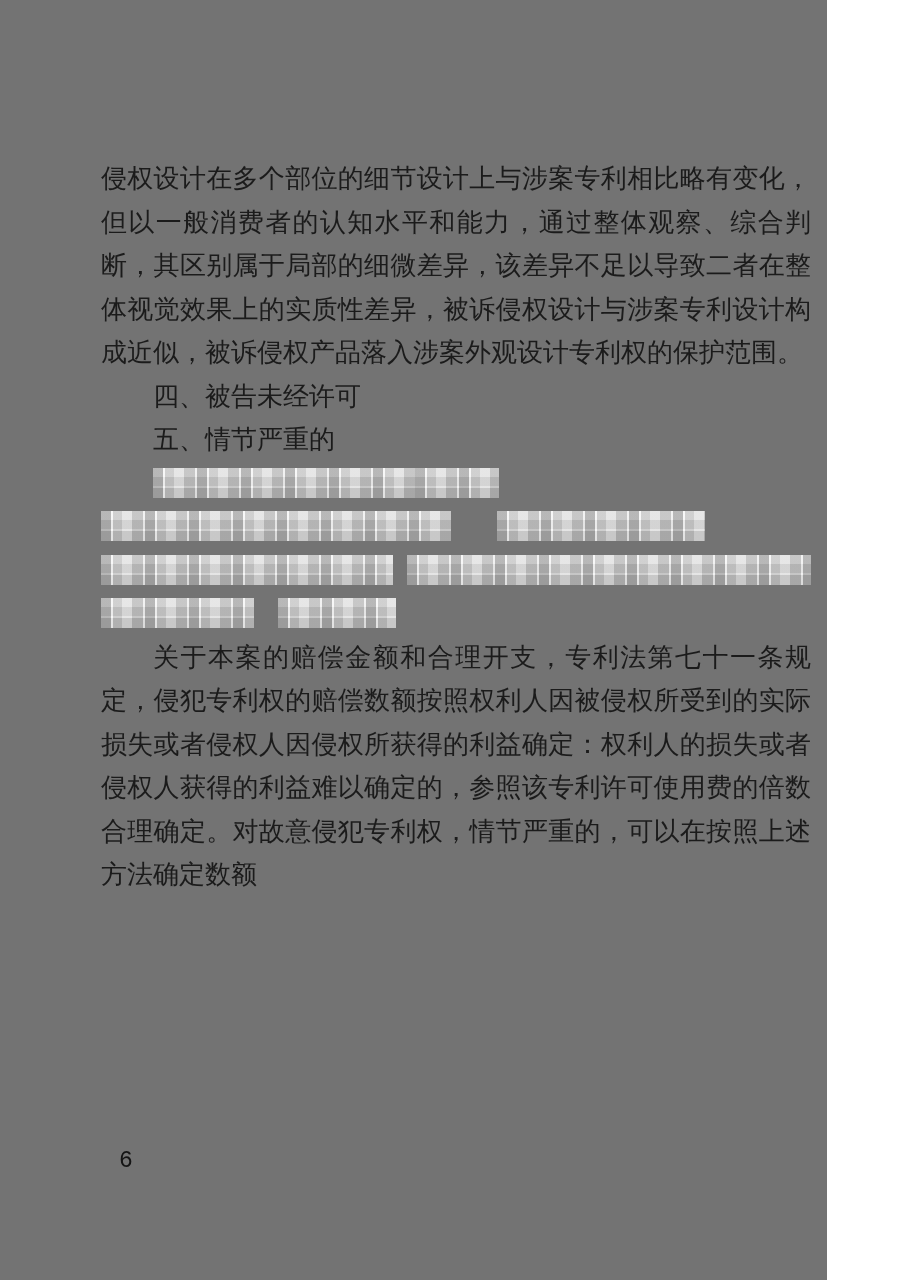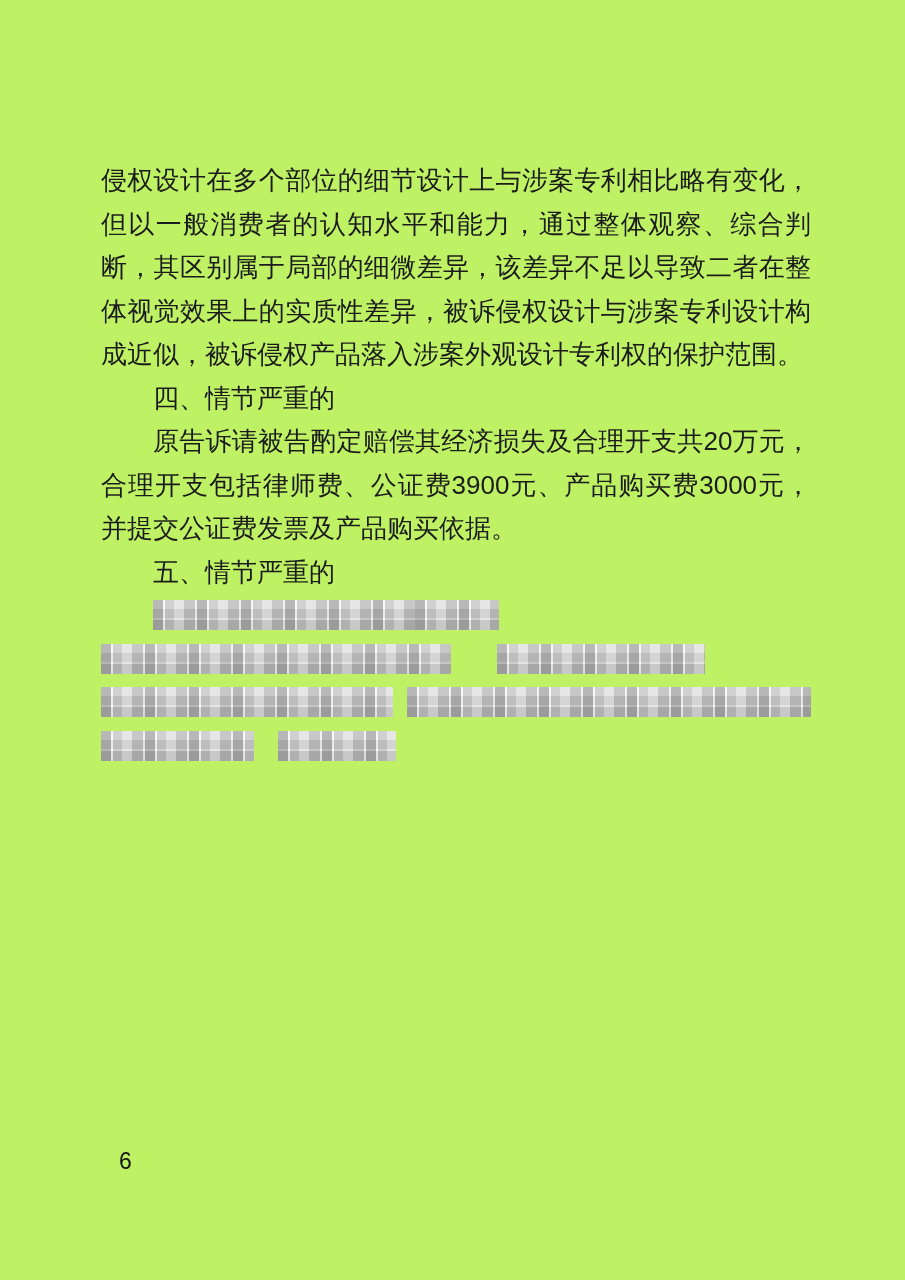--- a/index.html
+++ b/index.html
@@ -2,25 +2,25 @@
 <html><head>
 <meta charset="utf-8">
 <style>
   html, body {
     margin: 0;
     padding: 0;
     background: #ffffff;
   }
   .page {
     position: relative;
-    width: 905px;
+    width: 827px;
     height: 1280px;
-    background: #bef264;
+    background: #737373;
     overflow: hidden;
-    font-family: Liberation Sans, sans-serif;
+    font-family: Liberation Mono, monospace;
     color: #1b1b1b;
   }
   .content {
     position: absolute;
     left: 101px;
     top: 159px;
     width: 710px;
     font-size: 26px;
     line-height: 43.5px;
     text-align: justify;
@@ -63,27 +63,27 @@
   }
 </style>
 </head>
 <body>
 
 <div class="page">
   <div class="content">
 
     <p>侵权设计在多个部位的细节设计上与涉案专利相比略有变化，但以一般消费者的认知水平和能力，通过整体观察、综合判断，其区别属于局部的细微差异，该差异不足以导致二者在整体视觉效果上的实质性差异，被诉侵权设计与涉案专利设计构成近似，被诉侵权产品落入涉案外观设计专利权的保护范围。</p>
 
-    <p class="indent">四、情节严重的</p>
+    <p class="indent">四、被告未经许可</p>
 
-    <p class="indent">原告诉请被告酌定赔偿其经济损失及合理开支共20万元，合理开支包括律师费、公证费3900元、产品购买费3000元，并提交公证费发票及产品购买依据。</p>
 
     <p class="indent">五、情节严重的</p>
 
     <p class="indent">
       <span><span class="redact" style="width: 262px; margin-right: 0px;"></span><span class="redact" style="width: 84px; margin-right: 21px;"></span><span class="redact" style="width: 350px; margin-right: 46px;"></span><span class="redact" style="width: 208px; margin-right: 0px;"></span><span class="redact" style="width: 292px; margin-right: 14px;"></span><span class="redact" style="width: 404px; margin-right: 0px;"></span><span class="redact" style="width: 153px; margin-right: 24px;"></span><span class="redact" style="width: 118px; margin-right: 0px;"></span></span>
     </p>
 
+    <p class="indent">关于本案的赔偿金额和合理开支，专利法第七十一条规定，侵犯专利权的赔偿数额按照权利人因被侵权所受到的实际损失或者侵权人因侵权所获得的利益确定：权利人的损失或者侵权人获得的利益难以确定的，参照该专利许可使用费的倍数合理确定。对故意侵犯专利权，情节严重的，可以在按照上述方法确定数额</p>
 
   </div>
 
   <div class="page-number">6</div>
 </div>
 
 </body></html>

